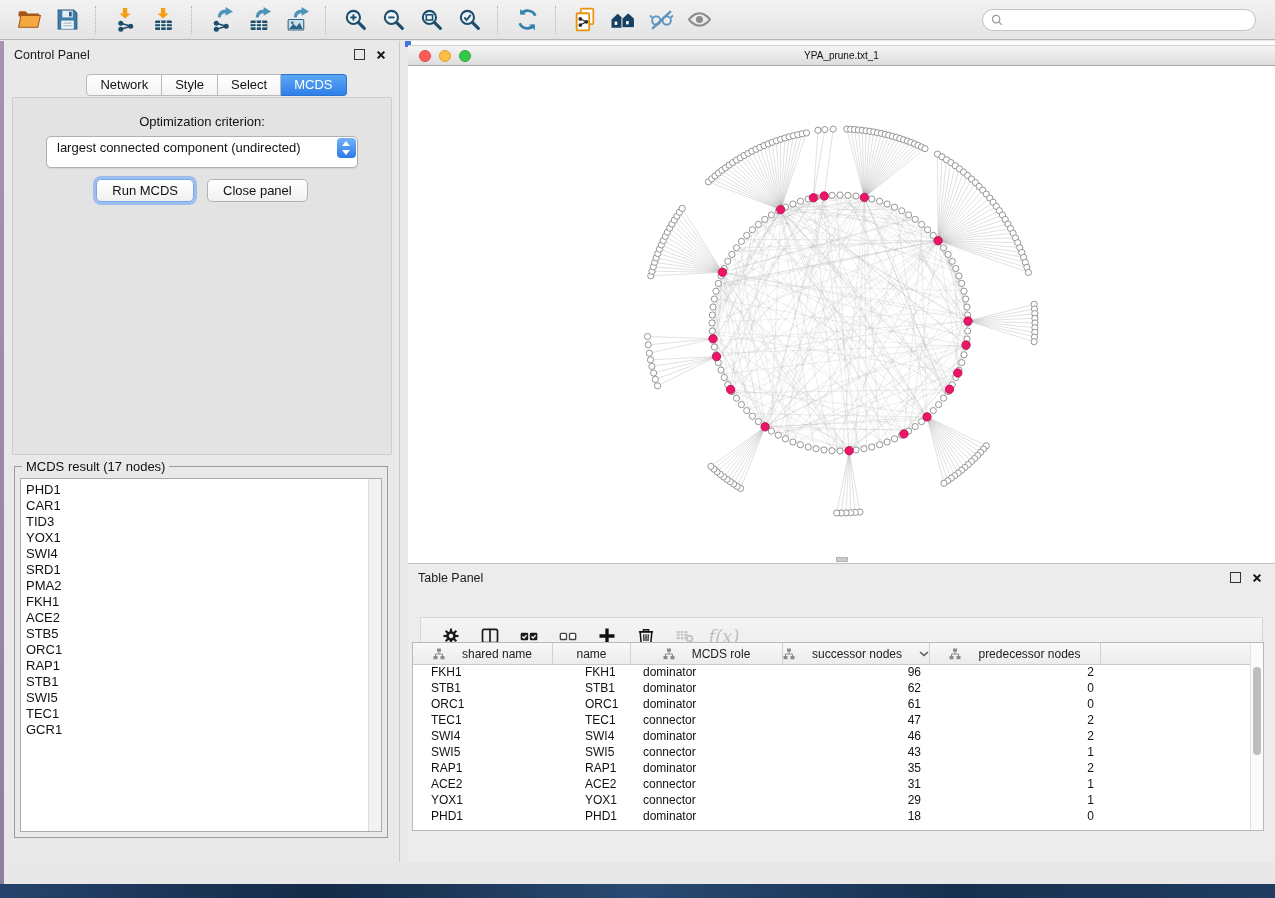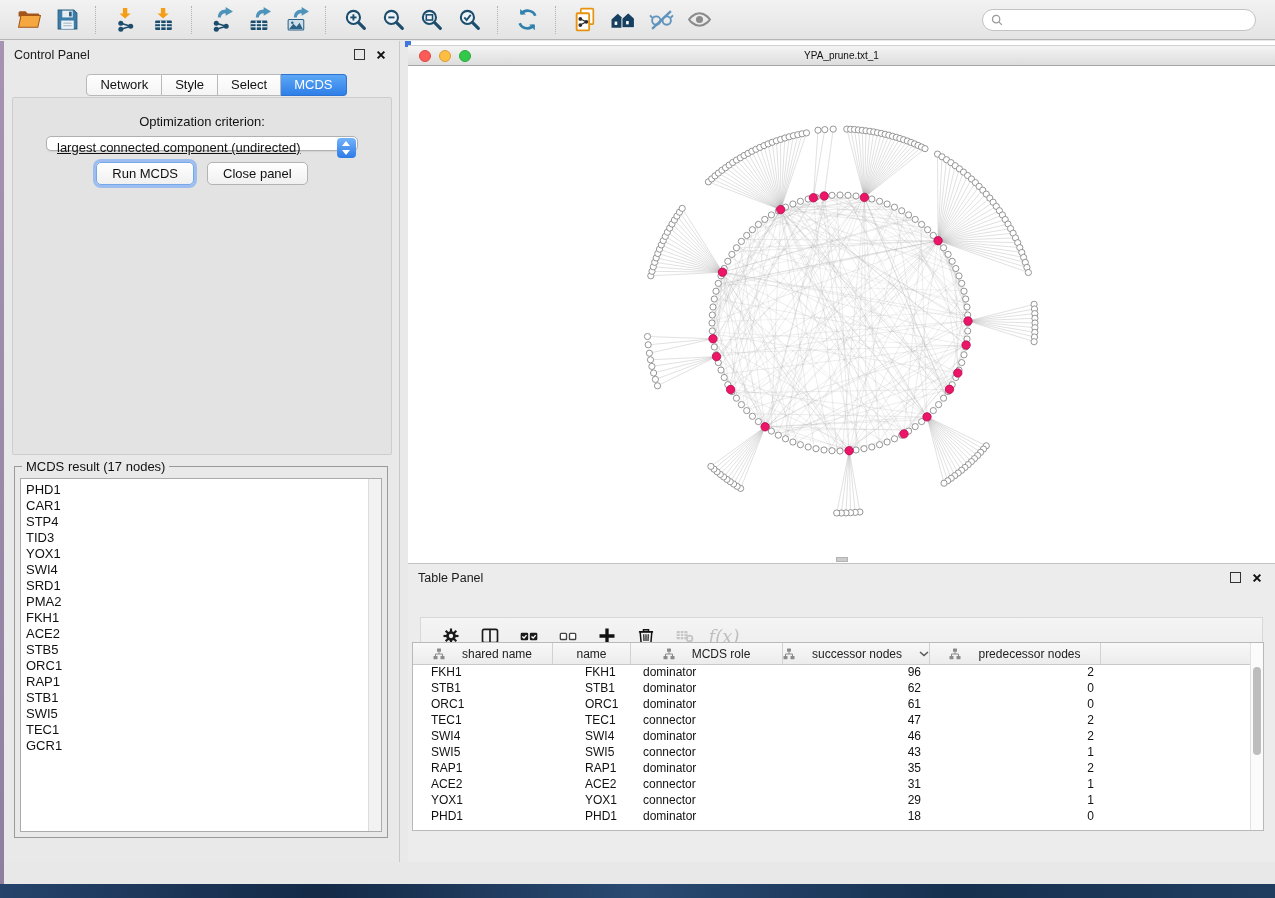--- a/index.html
+++ b/index.html
@@ -26,22 +26,22 @@
   .float-ic{width:9px;height:9px;border:1.5px solid #333;display:inline-block;background:transparent;}
   .close-ic{display:inline-flex;}
   .close-ic svg{width:10px;height:10px;}
   .cp-tabs{position:absolute;top:33px;left:15px;width:100%;display:flex;justify-content:center;}
   .cp-tab{font-size:13px;line-height:20px;padding:0 13px;background:linear-gradient(#fefefe,#f4f4f4);border:1px solid #b9b9b9;border-left:none;color:#111;}
   .cp-tab:first-child{border-left:1px solid #b9b9b9;border-radius:4px 0 0 4px;}
   .cp-tab:last-child{border-radius:0 4px 4px 0;}
   .cp-tab.active{background:linear-gradient(#5ca7f6,#2e7fe8);border-color:#2e73cf;color:#fff;}
   .cp-inner{position:absolute;left:8px;top:56px;width:380px;height:358px;background:#e3e3e3;border:1px solid #cdcdcd;border-radius:2px;box-sizing:border-box;}
   .opt-label{margin-top:16px;text-align:center;font-size:13px;color:#111;}
-  .select{position:relative;margin:7px auto 0;width:312px;height:15px;background:#fff;border:1px solid #b0b0b0;border-radius:5px;
-    font-size:13px;line-height:22px;padding-left:10px;box-sizing:border-box;color:#111;box-shadow:0 1px 1px rgba(0,0,0,.08);text-decoration:underline;}
+  .select{position:relative;margin:7px auto 0;width:312px;height:32px;background:#fff;border:1px solid #b0b0b0;border-radius:5px;
+    font-size:13px;line-height:22px;padding-left:10px;box-sizing:border-box;color:#111;box-shadow:0 1px 1px rgba(0,0,0,.08);}
   .stepper{position:absolute;right:1px;top:1px;width:19px;height:20px;border-radius:4px;background:linear-gradient(#73b3f9,#2d7ae8);}
   .stepper::before{content:"";position:absolute;left:5px;top:3px;border-left:4px solid transparent;border-right:4px solid transparent;border-bottom:5px solid #fff;}
   .stepper::after{content:"";position:absolute;left:5px;bottom:3px;border-left:4px solid transparent;border-right:4px solid transparent;border-top:5px solid #fff;}
   .btn-row{display:flex;justify-content:center;gap:13px;margin-top:11px;}
   .btn{background:linear-gradient(#ffffff,#f0f0f0);border:1px solid #b3b3b3;border-radius:5px;font-size:13px;line-height:21px;padding:0 15px;color:#111;}
   .btn.focus{box-shadow:0 0 0 3px rgba(100,158,250,.55);border-color:#74a7ec;}
   .result-box{position:absolute;left:10px;top:425px;width:374px;height:372px;border:1px solid #9a9a9a;box-sizing:border-box;}
   .result-legend{position:absolute;top:-8px;left:7px;background:#e9e9e9;padding:0 4px;font-size:13px;color:#111;}
   .result-list{position:absolute;left:5px;top:11px;right:5px;bottom:5px;background:#fff;border:1px solid #ababab;overflow:hidden;font-size:13px;color:#111;}
   .scroll-track{position:absolute;right:0;top:0;bottom:0;width:12px;background:#f2f2f2;border-left:1px solid #dcdcdc;}
@@ -299,21 +299,20 @@
       <button class="btn focus">Run MCDS</button>
       <button class="btn">Close panel</button>
     </div>
   </div>
   <div class="result-box">
     <div class="result-legend">MCDS result (17 nodes)</div>
     <div class="result-list">
       <div class="mcds-items" id="mcds-list">
           <div class="mcds-item">PHD1</div>
           <div class="mcds-item">CAR1</div>
-          <div class="mcds-item">STP4</div>
           <div class="mcds-item">TID3</div>
           <div class="mcds-item">YOX1</div>
           <div class="mcds-item">SWI4</div>
           <div class="mcds-item">SRD1</div>
           <div class="mcds-item">PMA2</div>
           <div class="mcds-item">FKH1</div>
           <div class="mcds-item">ACE2</div>
           <div class="mcds-item">STB5</div>
           <div class="mcds-item">ORC1</div>
           <div class="mcds-item">RAP1</div>

